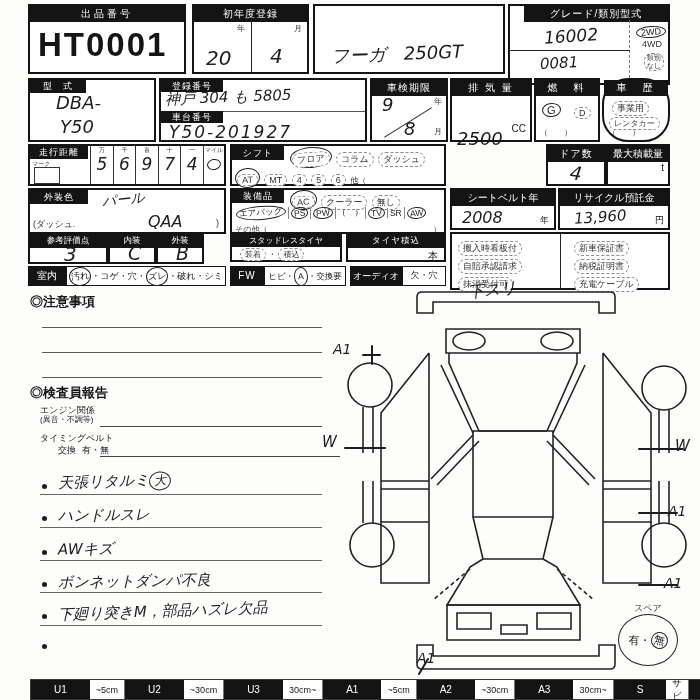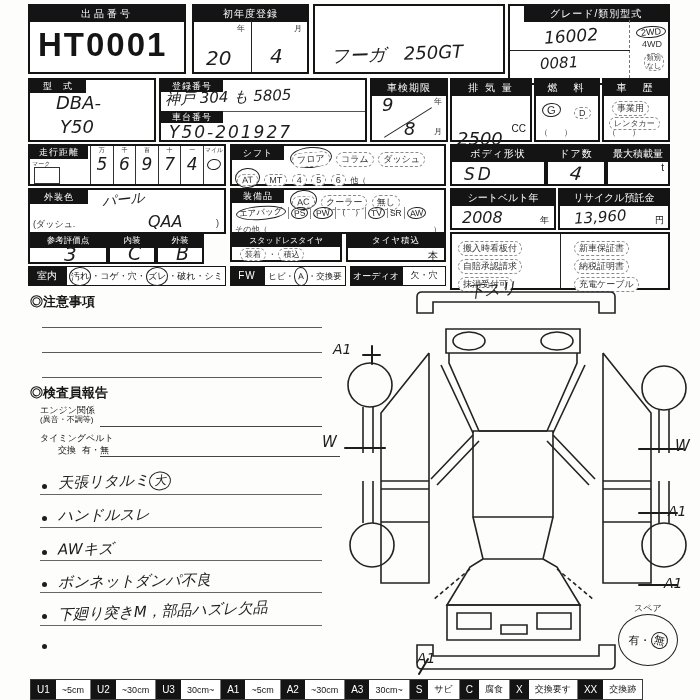--- a/index.html
+++ b/index.html
@@ -12,21 +12,21 @@
   .abs{position:absolute;}
   .hcirc{display:inline-block;border:1.6px solid #222;border-radius:50%;padding:0 4px;transform:rotate(-4deg);}
   .pill{display:inline-block;border:1px dashed #8a8a8a;border-radius:8px;padding:0 4px;font-size:9px;color:#333;background:#fff;}
   .tiny{font-size:8px;color:#333;}
   .rule{position:absolute;border-top:1.5px solid #5a5a5a;}
   .digcell{flex:1;border-left:1.2px solid #333;text-align:center;position:relative;}
   .eqcell{border-left:1px solid #888;padding:0 2px;white-space:nowrap;}
   .eqcell:first-child{border-left:none;}
   .bullet-dot{position:absolute;width:5px;height:5px;background:#1d1d1d;border-radius:50%;}
   .legend{position:absolute;left:30px;top:679px;height:19px;display:flex;border:1.5px solid #3a3a3a;background:#fff;}
-  .lg-code{background:#141414;color:#fff;font-size:10px;display:flex;align-items:center;justify-content:center;padding:0 6px;}
+  .lg-code{background:#141414;color:#fff;font-size:10px;display:flex;align-items:center;justify-content:center;padding:0 23px;}
   .lg-desc{font-size:9px;display:flex;align-items:center;justify-content:center;padding:0 6px;border-right:1px solid #777;}
   svg path, svg rect, svg ellipse, svg circle, svg line{vector-effect:non-scaling-stroke;}
 </style>
 </head>
 <body>
 
 <div class="sheet">
 
   <div class="box" style="left:28px;top:4px;width:158px;height:70px;">
     <div class="hdr">出品番号</div>
@@ -88,21 +88,21 @@
     <div class="abs" style="right:4px;bottom:6px;font-size:10px;">CC</div>
   </div>
 
   <div class="box" style="left:534px;top:78px;width:66px;height:64px;">
     <div class="hdr">燃　料</div>
     <div class="abs" style="left:6px;top:20px;"><span class="hcirc" style="font-size:11px;">G</span></div>
     <div class="abs" style="left:38px;top:22px;"><span class="pill">D</span></div>
     <div class="abs tiny" style="left:4px;bottom:2px;">（　　）</div>
   </div>
 
-  <div class="box" style="left:602px;top:78px;width:68px;height:64px;">
+  <div class="box" style="left:602px;top:78px;width:68px;height:64px;border-radius:26px;">
     <div class="hdr">車　歴</div>
     <div class="abs" style="left:8px;top:17px;"><span class="pill">事業用</span></div>
     <div class="abs" style="left:5px;top:32px;"><span class="pill" style="font-size:8px;">レンタカー</span></div>
     <div class="abs tiny" style="left:4px;bottom:2px;">（　　）</div>
   </div>
 
   <div class="box" style="left:28px;top:144px;width:198px;height:42px;">
     <div class="tab" style="left:0;top:0;width:58px;height:13px;line-height:13px;">走行距離</div>
     <div class="abs" style="left:2px;top:14px;font-size:6px;color:#333;">マーク</div>
     <div class="abs" style="left:4px;top:21px;width:24px;height:15px;border:1.2px solid #333;"></div>
@@ -144,24 +144,20 @@
     <div class="abs" style="left:3px;top:22px;white-space:nowrap;">
       <span class="hcirc" style="padding:0 1px;"><span class="pill">AT</span></span>
       <span class="pill">MT</span>
       <span class="pill">4</span>
       <span class="pill">5</span>
       <span class="pill">6</span>
       <span class="tiny">他（</span>
     </div>
   </div>
 
-  <div class="box" style="left:450px;top:144px;width:96px;height:42px;">
-    <div class="hdr" style="letter-spacing:1px;">ボディ形状</div>
-    <div class="abs hand" style="left:12px;top:18px;font-size:17px;letter-spacing:3px;">SD</div>
-  </div>
 
   <div class="box" style="left:546px;top:144px;width:60px;height:42px;">
     <div class="hdr" style="letter-spacing:1px;">ドア数</div>
     <div class="abs hand" style="left:22px;top:16px;font-size:19px;transform:rotate(8deg);">4</div>
   </div>
 
   <div class="box" style="left:606px;top:144px;width:64px;height:42px;">
     <div class="hdr" style="letter-spacing:0;">最大積載量</div>
     <div class="abs" style="right:4px;top:16px;font-size:10px;">t</div>
   </div>

